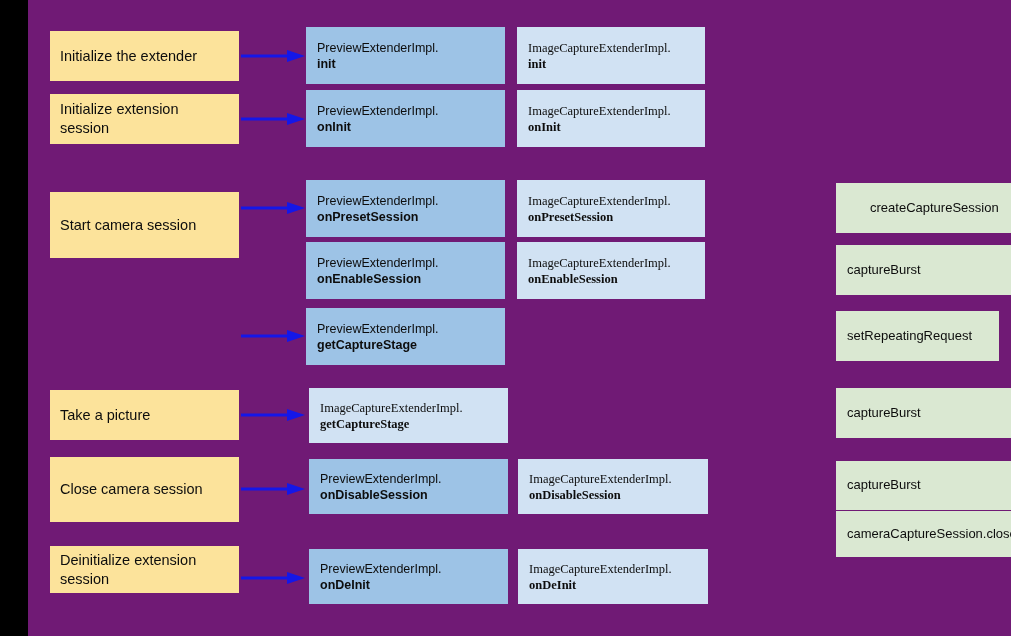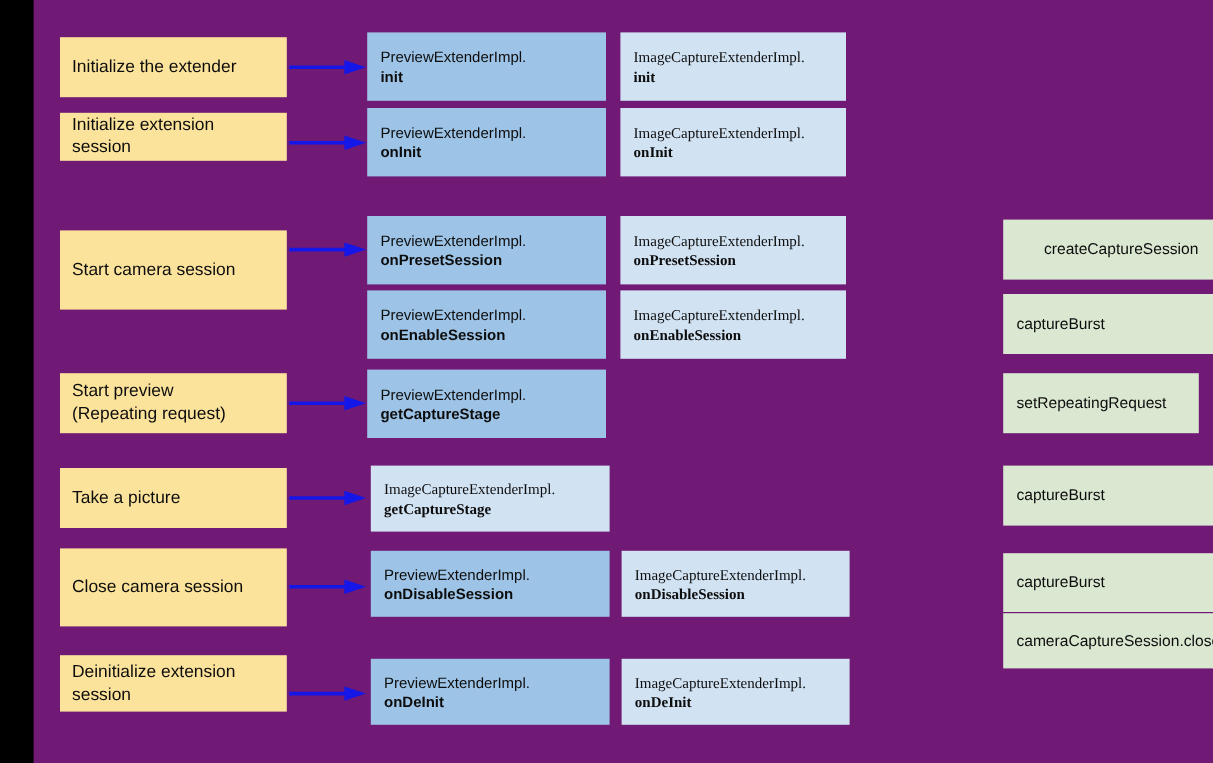--- a/index.html
+++ b/index.html
@@ -88,21 +88,21 @@
   <div class="box box-preview" style="left:278px; top:27px; width:199px; height:57px;">
     <span class="cls">PreviewExtenderImpl.</span>
     <span class="mth">init</span>
   </div>
 
   <div class="box box-capture" style="left:489px; top:27px; width:188px; height:57px;">
     <span class="cls">ImageCaptureExtenderImpl.</span>
     <span class="mth">init</span>
   </div>
 
-  <div class="box box-stage" style="left:22px; top:94px; width:189px; height:40px;">
+  <div class="box box-stage" style="left:22px; top:94px; width:189px; height:50px;">
     <span>Initialize extension
 session</span>
   </div>
 
   <div class="arrow" style="left:213px; top:113px; width:64px;">
     <svg width="64" height="12" viewBox="0 0 64 12">
       <line x1="0" y1="6" x2="48" y2="6" stroke="#1417E8" stroke-width="3"></line>
       <polygon points="46,0 64,6 46,12" fill="#1417E8"></polygon>
     </svg>
   </div>
@@ -149,24 +149,20 @@
   </div>
 
   <div class="box box-camera2" style="left:808px; top:183px; width:199px; height:50px;padding-left:34px;">
     <span>createCaptureSession</span>
   </div>
 
   <div class="box box-camera2" style="left:808px; top:245px; width:199px; height:50px;">
     <span>captureBurst</span>
   </div>
 
-  <div class="box box-stage" style="left:22px; top:311px; width:189px; height:50px;">
-    <span>Start preview
-(Repeating request)</span>
-  </div>
 
   <div class="arrow" style="left:213px; top:330px; width:64px;">
     <svg width="64" height="12" viewBox="0 0 64 12">
       <line x1="0" y1="6" x2="48" y2="6" stroke="#1417E8" stroke-width="3"></line>
       <polygon points="46,0 64,6 46,12" fill="#1417E8"></polygon>
     </svg>
   </div>
 
   <div class="box box-preview" style="left:278px; top:308px; width:199px; height:57px;">
     <span class="cls">PreviewExtenderImpl.</span>

